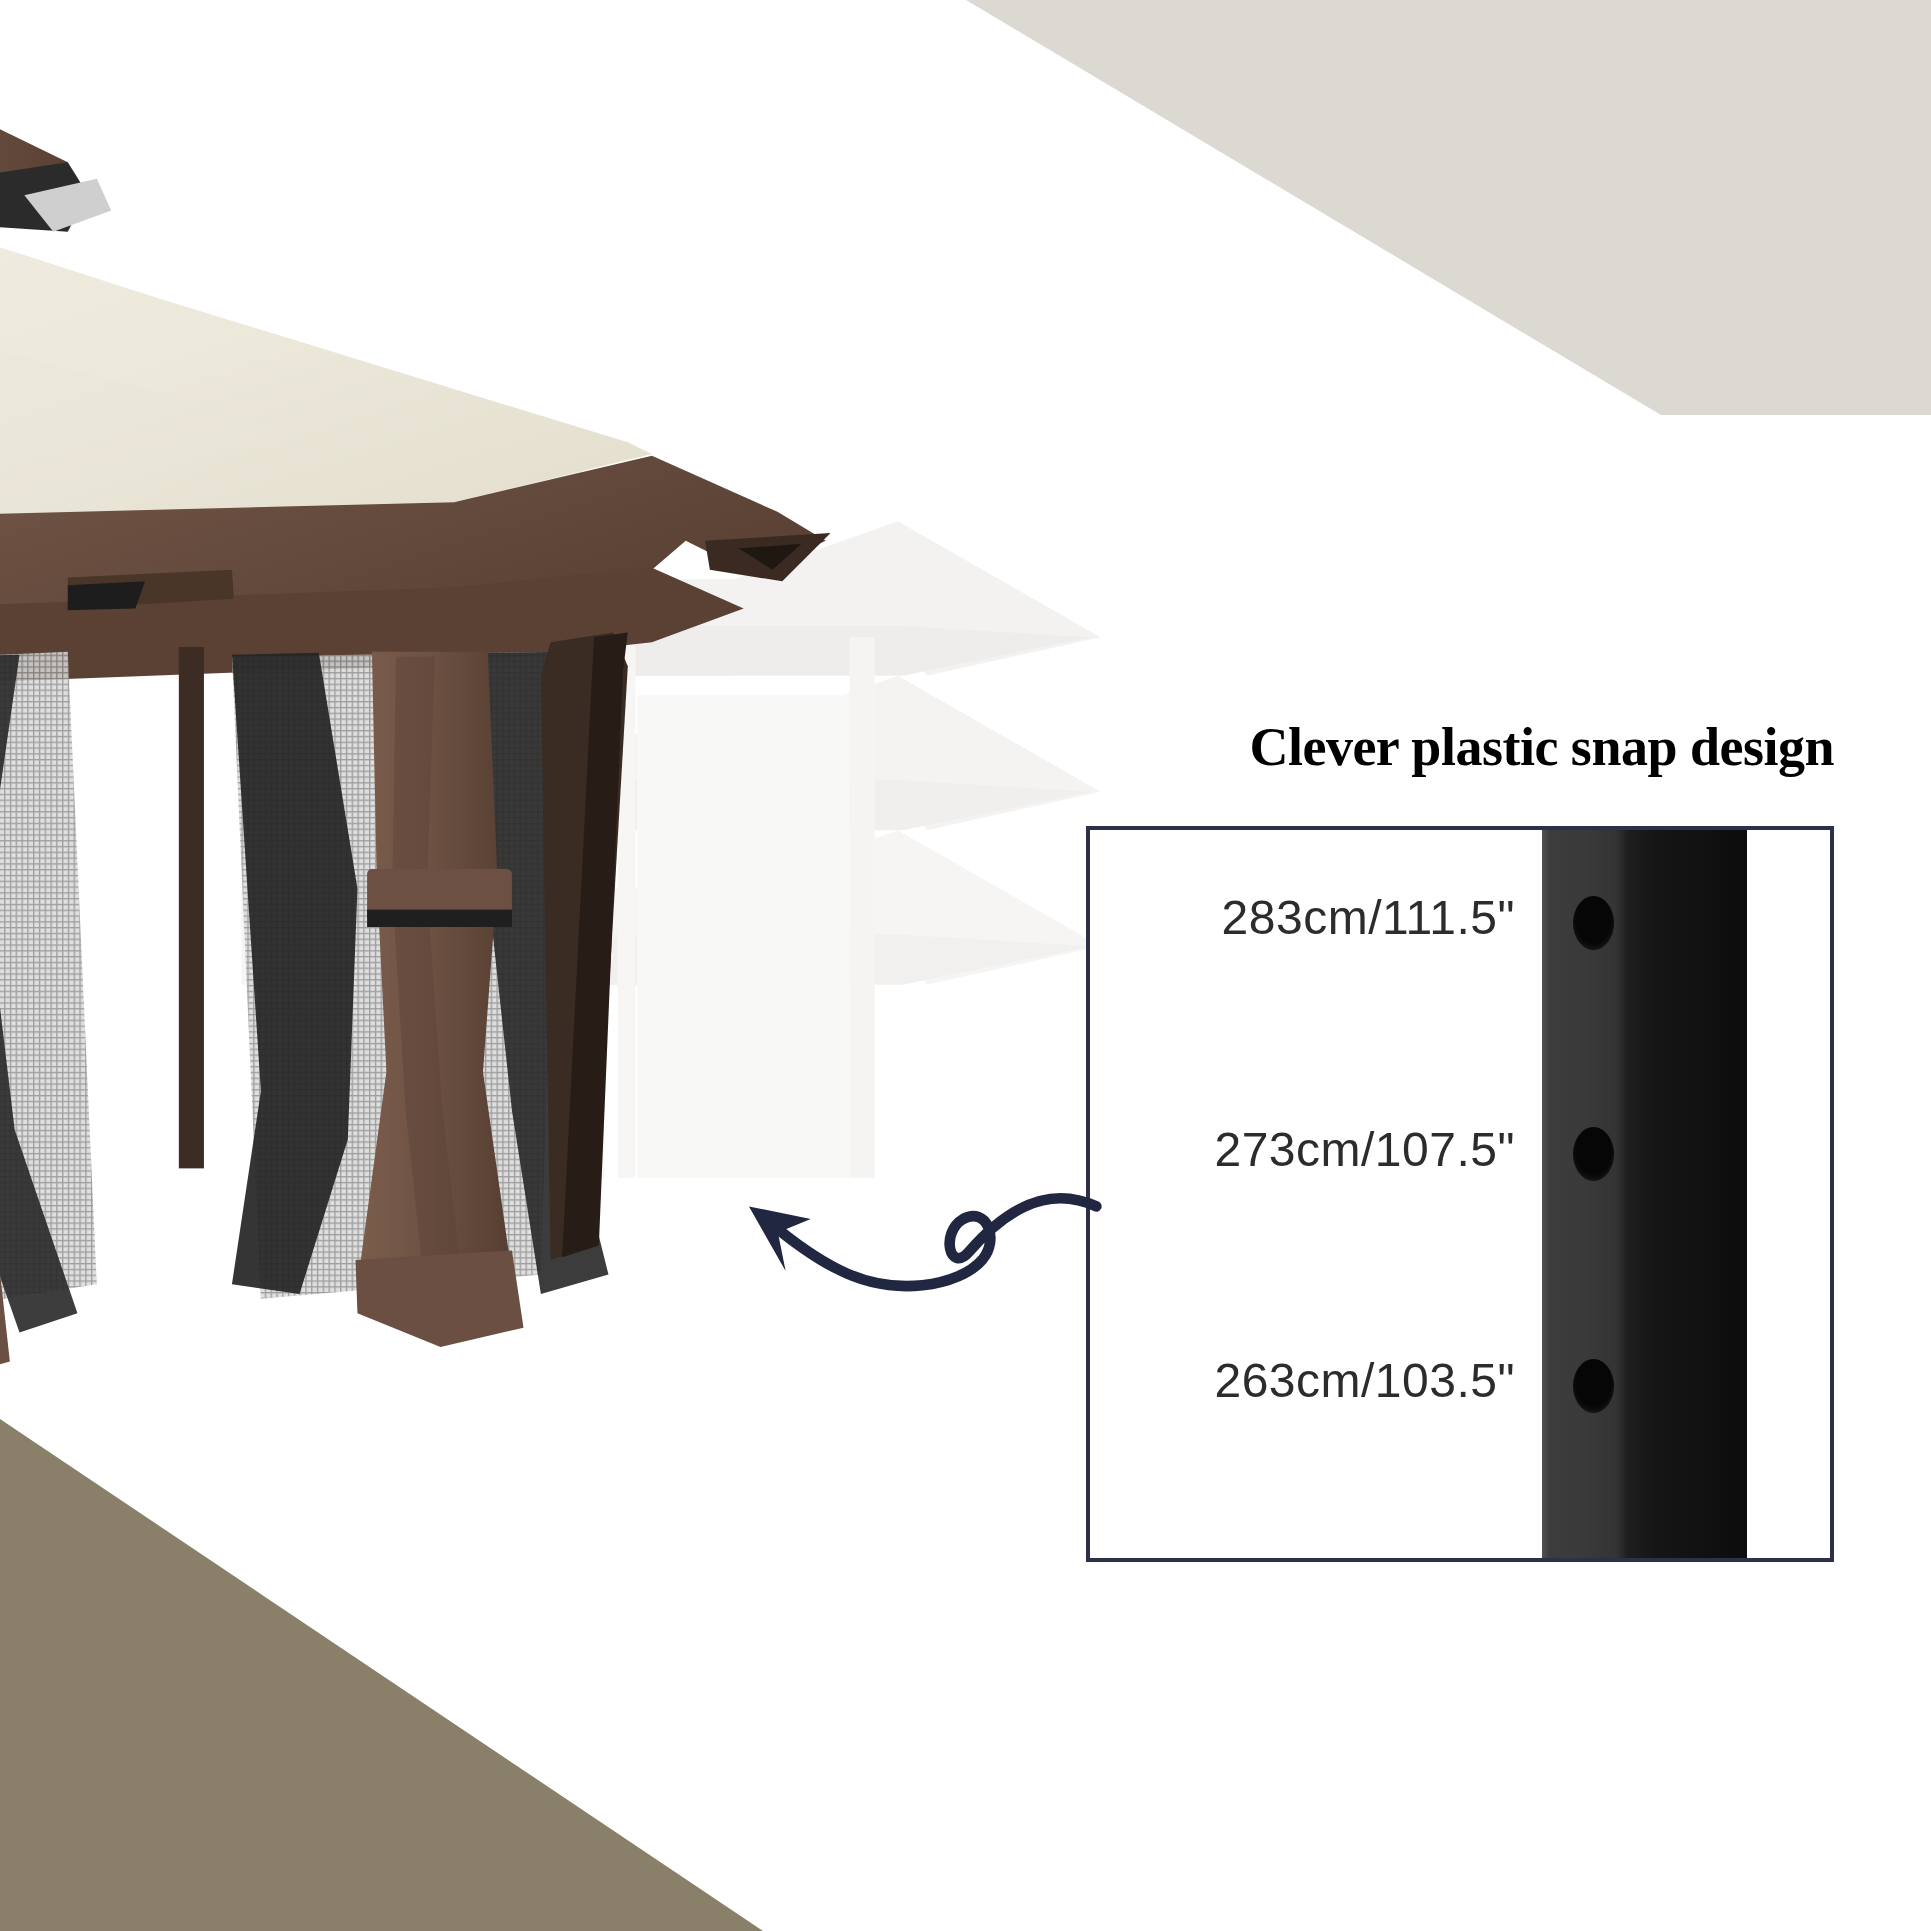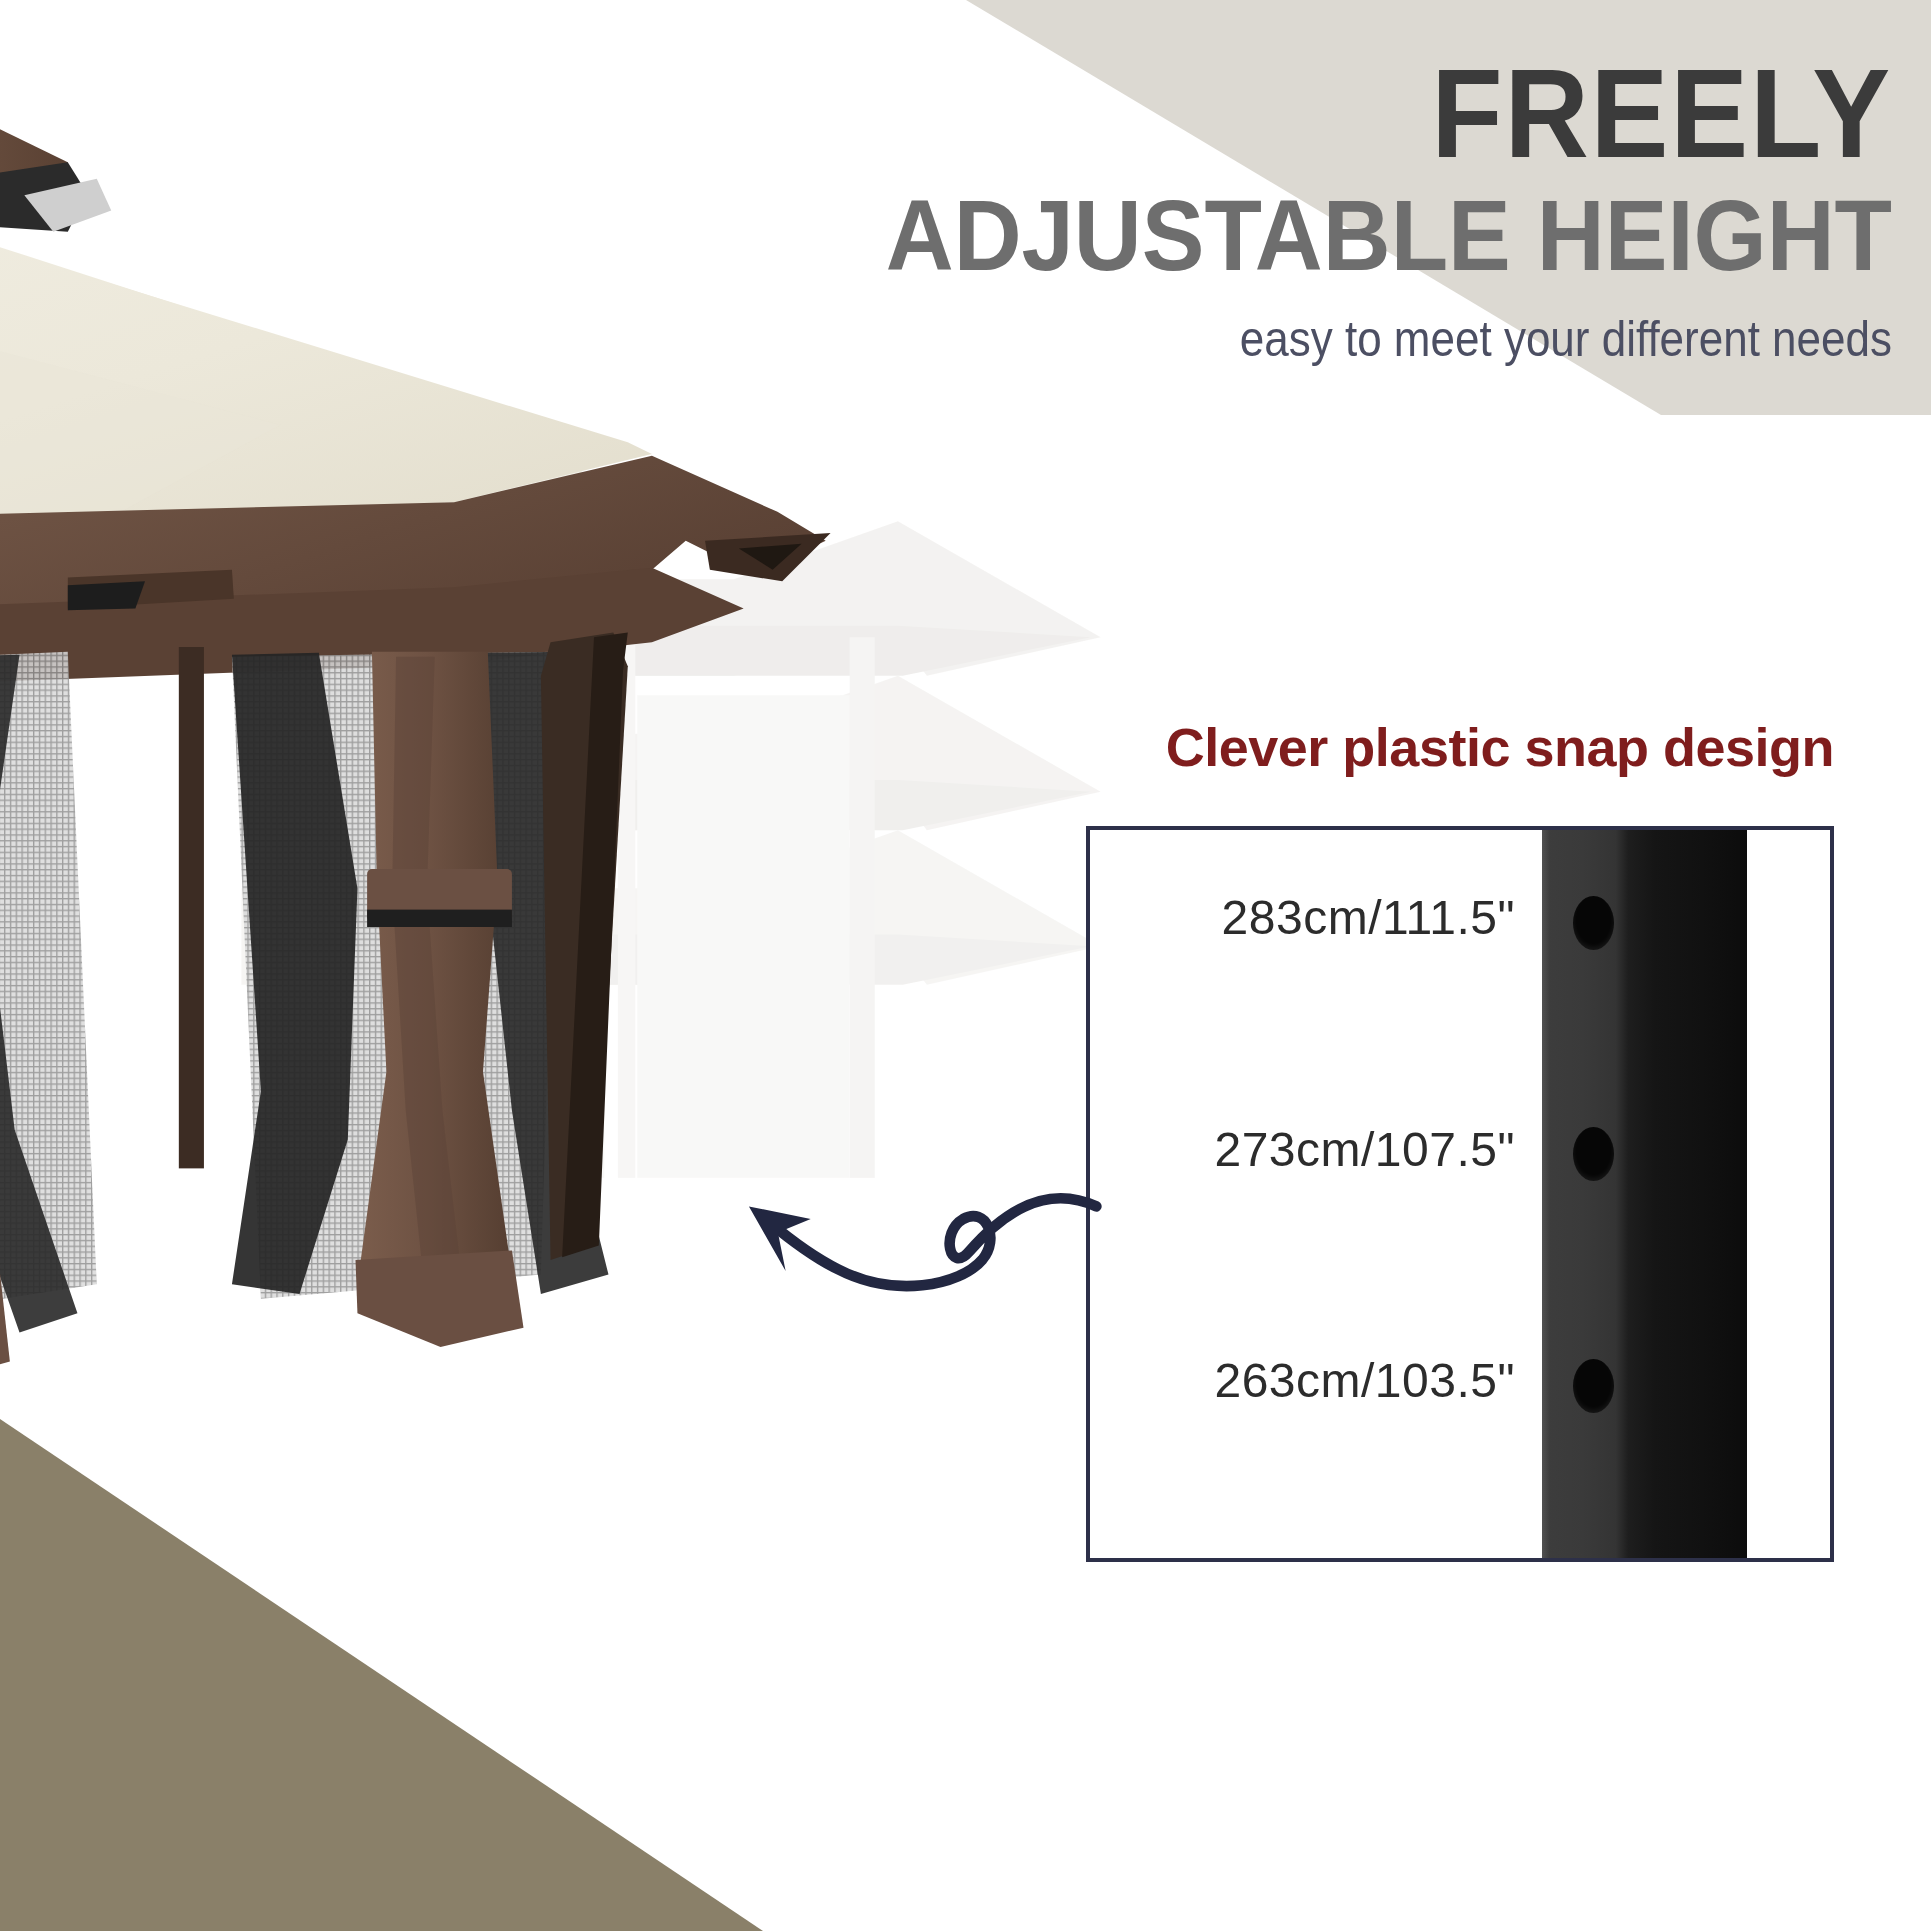--- a/index.html
+++ b/index.html
@@ -50,22 +50,22 @@
   .h-sub {
     font-family:"Liberation Sans", sans-serif;
     font-size:50px; font-weight:normal; color:#4c4f63;
     line-height:1.2; display:block; margin-top:21px;
     transform:scaleX(0.88); transform-origin:right center;
   }
 
   
   .snap-title {
     position:absolute; left:1062px; top:716px; width:772px; text-align:right;
-    font-family:Liberation Sans, sans-serif;
-    font-size:54px; font-weight:bold; color:#7f1d1d; letter-spacing:-0.5px;
+    font-family:Liberation Serif, serif;
+    font-size:54px; font-weight:bold; color:#000000; letter-spacing:-0.5px;
     z-index:20;
   }
   .snap-box {
     position:absolute; left:1086px; top:826px; width:748px; height:736px;
     border:4.8px solid #2d3049; background:#ffffff; z-index:15; overflow:hidden;
   }
   .pole {
     position:absolute; left:452px; top:-4.8px; width:205px; height:745px;
     background:linear-gradient(to right,
       #3d3d3d 0%, #3a3a3a 20%, #343434 36%, #1e1e1e 42%,
@@ -198,25 +198,20 @@
 
     <path d="M70 560 L178 556 L185 600 L80 606 Z" fill="url(#postG)"></path>
 
     <path d="M800 575 L865 565 L880 600 L845 1200 L800 1215 L790 610 Z" fill="#3a2c23"></path>
     <path d="M845 570 L880 565 L875 605 L850 1200 L812 1212 Z" fill="#271d16"></path>
 
     <path d="M300 508 L470 500 L472 530 L300 540 Z" fill="#4a3529"></path>
     <path d="M300 516 L380 512 L370 540 L300 542 Z" fill="#1d1d1d"></path>
   </svg>
 
-  <div class="headline-block">
-    <span class="h-freely">FREELY</span>
-    <span class="h-adjustable">ADJUSTABLE HEIGHT</span>
-    <span class="h-sub">easy to meet your different needs</span>
-  </div>
 
   <div class="snap-title">Clever plastic snap design</div>
 
   <svg class="arrow-svg" viewBox="0 0 420 200">
     <path d="M400 45 C 345 20, 300 55, 268 92 C 248 115, 238 72, 262 58 C 286 45, 300 78, 282 100 C 258 128, 190 140, 132 110 C 106 97, 86 82, 62 62" fill="none" stroke="#222741" stroke-width="11" stroke-linecap="round" stroke-linejoin="round"></path>
     <path d="M40 45 L104 58 L70 72 L78 112 Z" fill="#222741"></path>
   </svg>
 
   <div class="snap-box">
     <div class="pole"></div>

